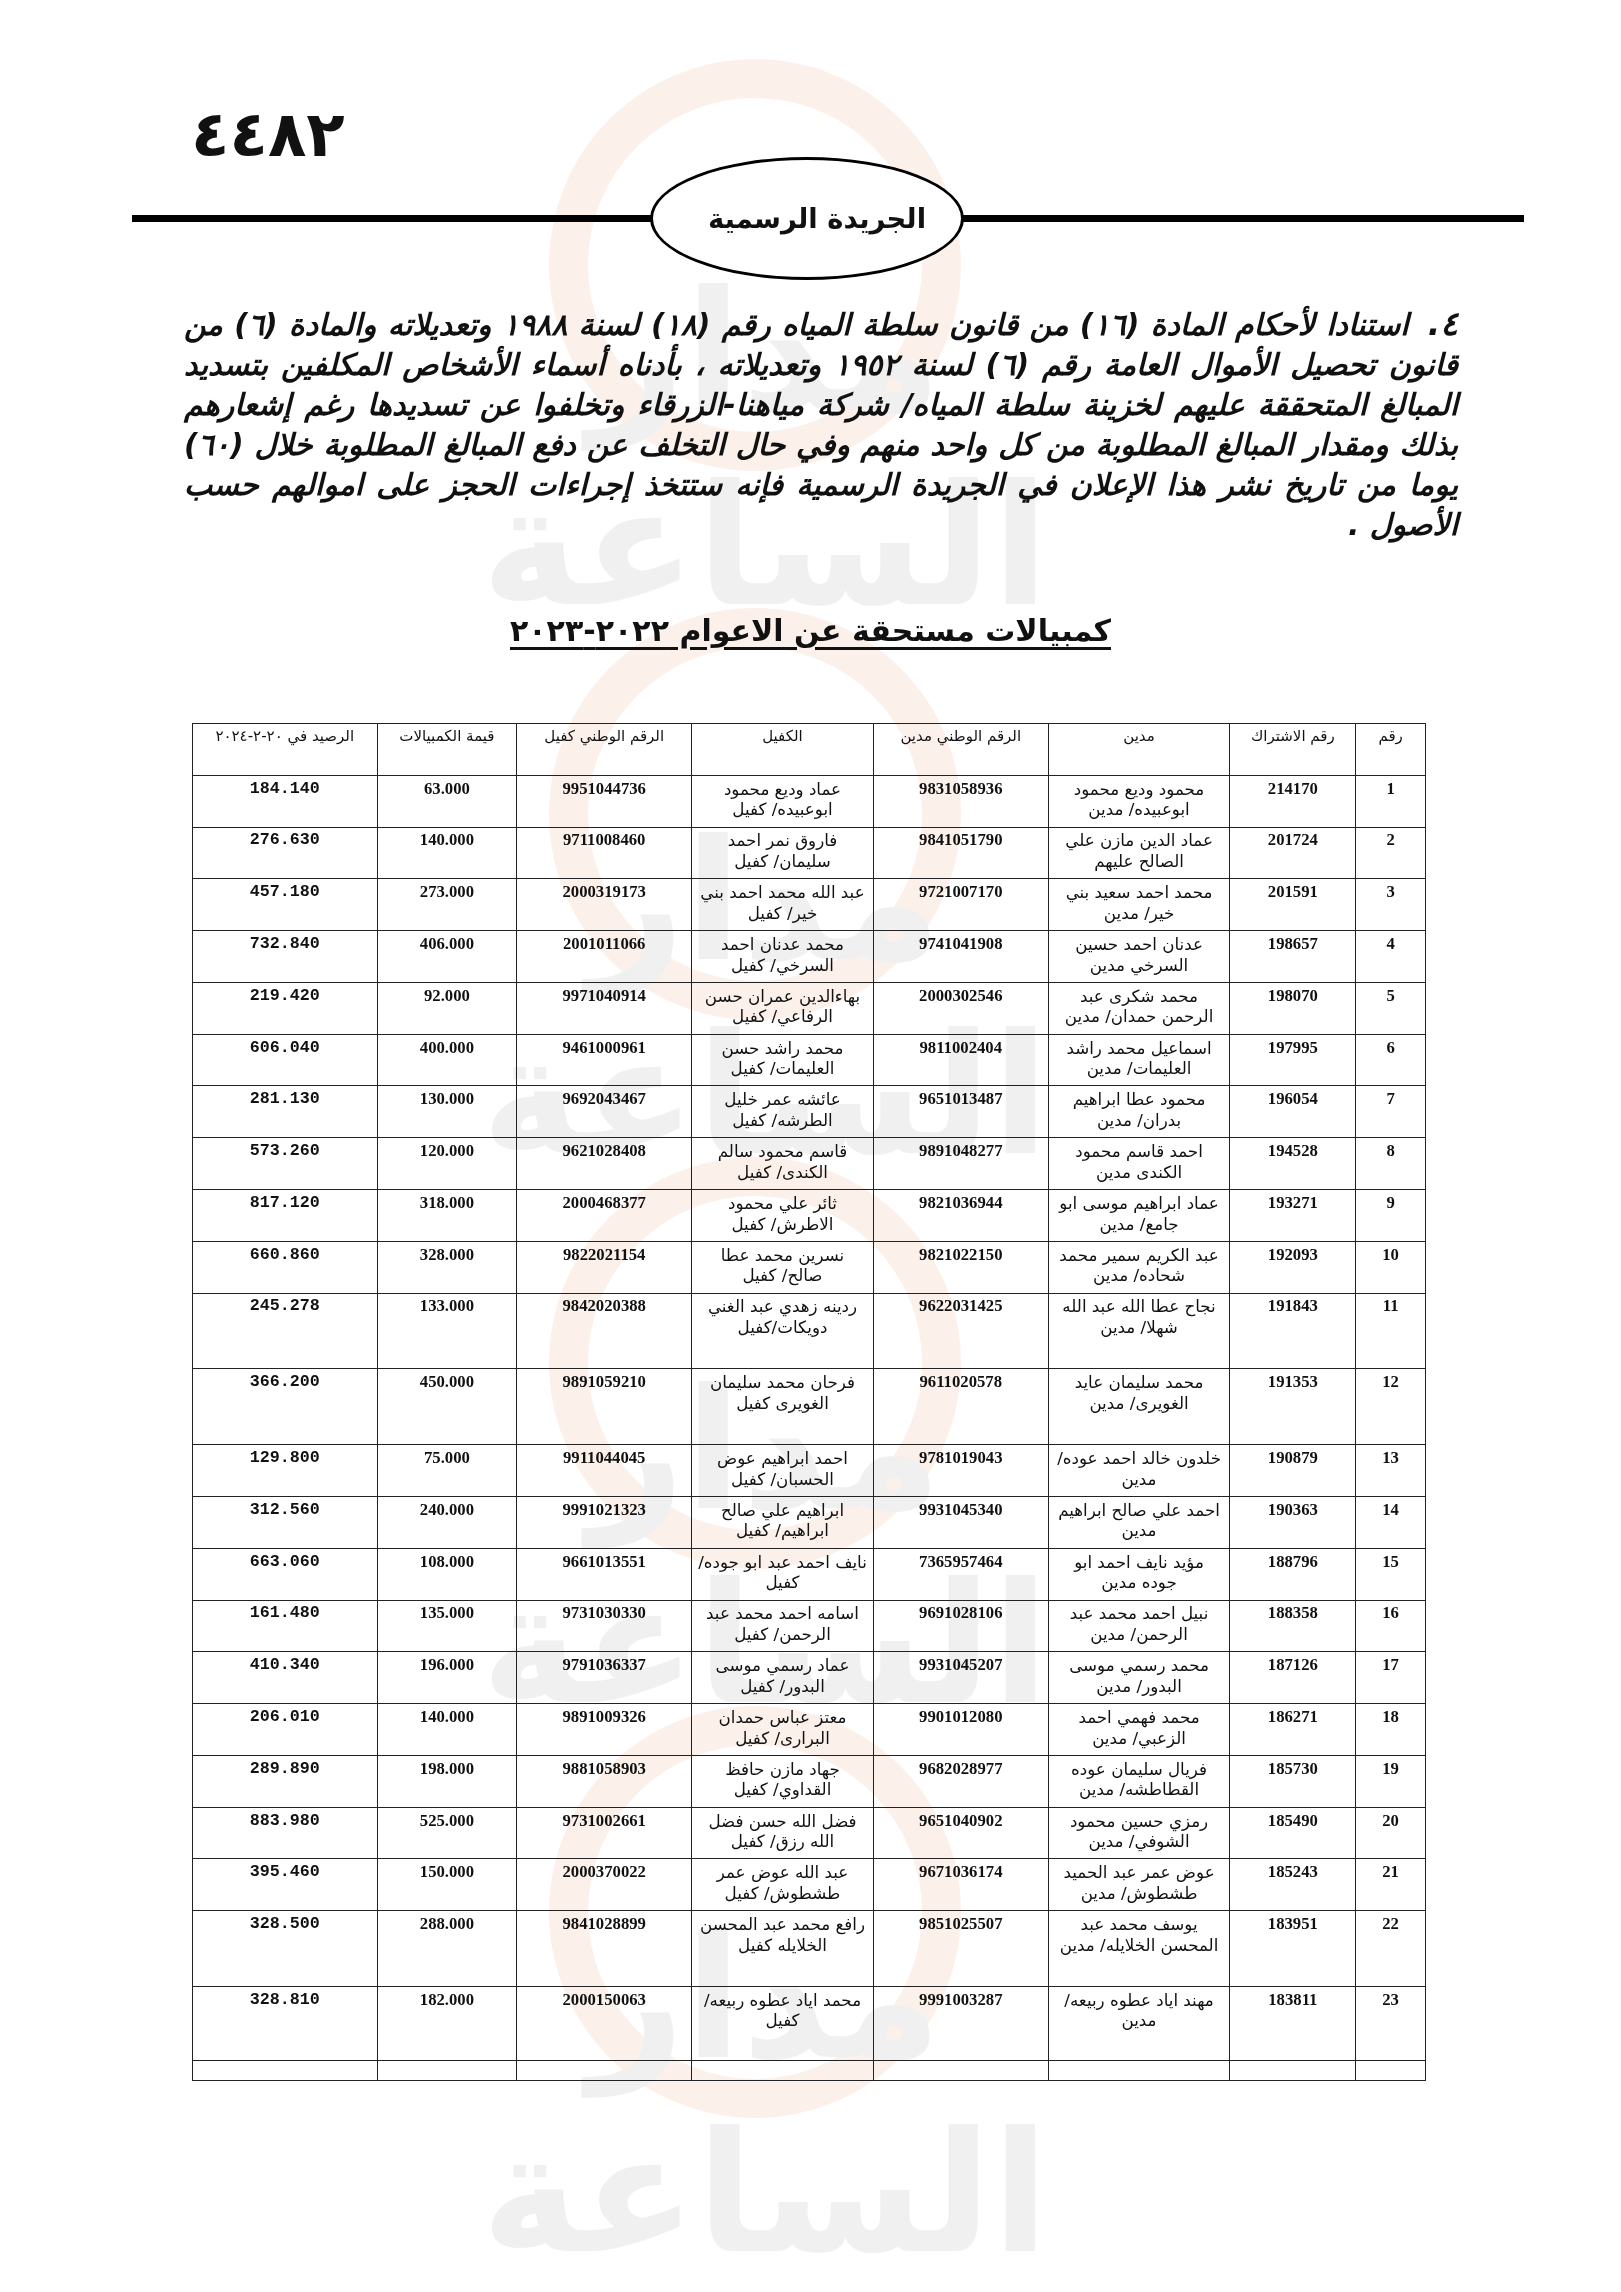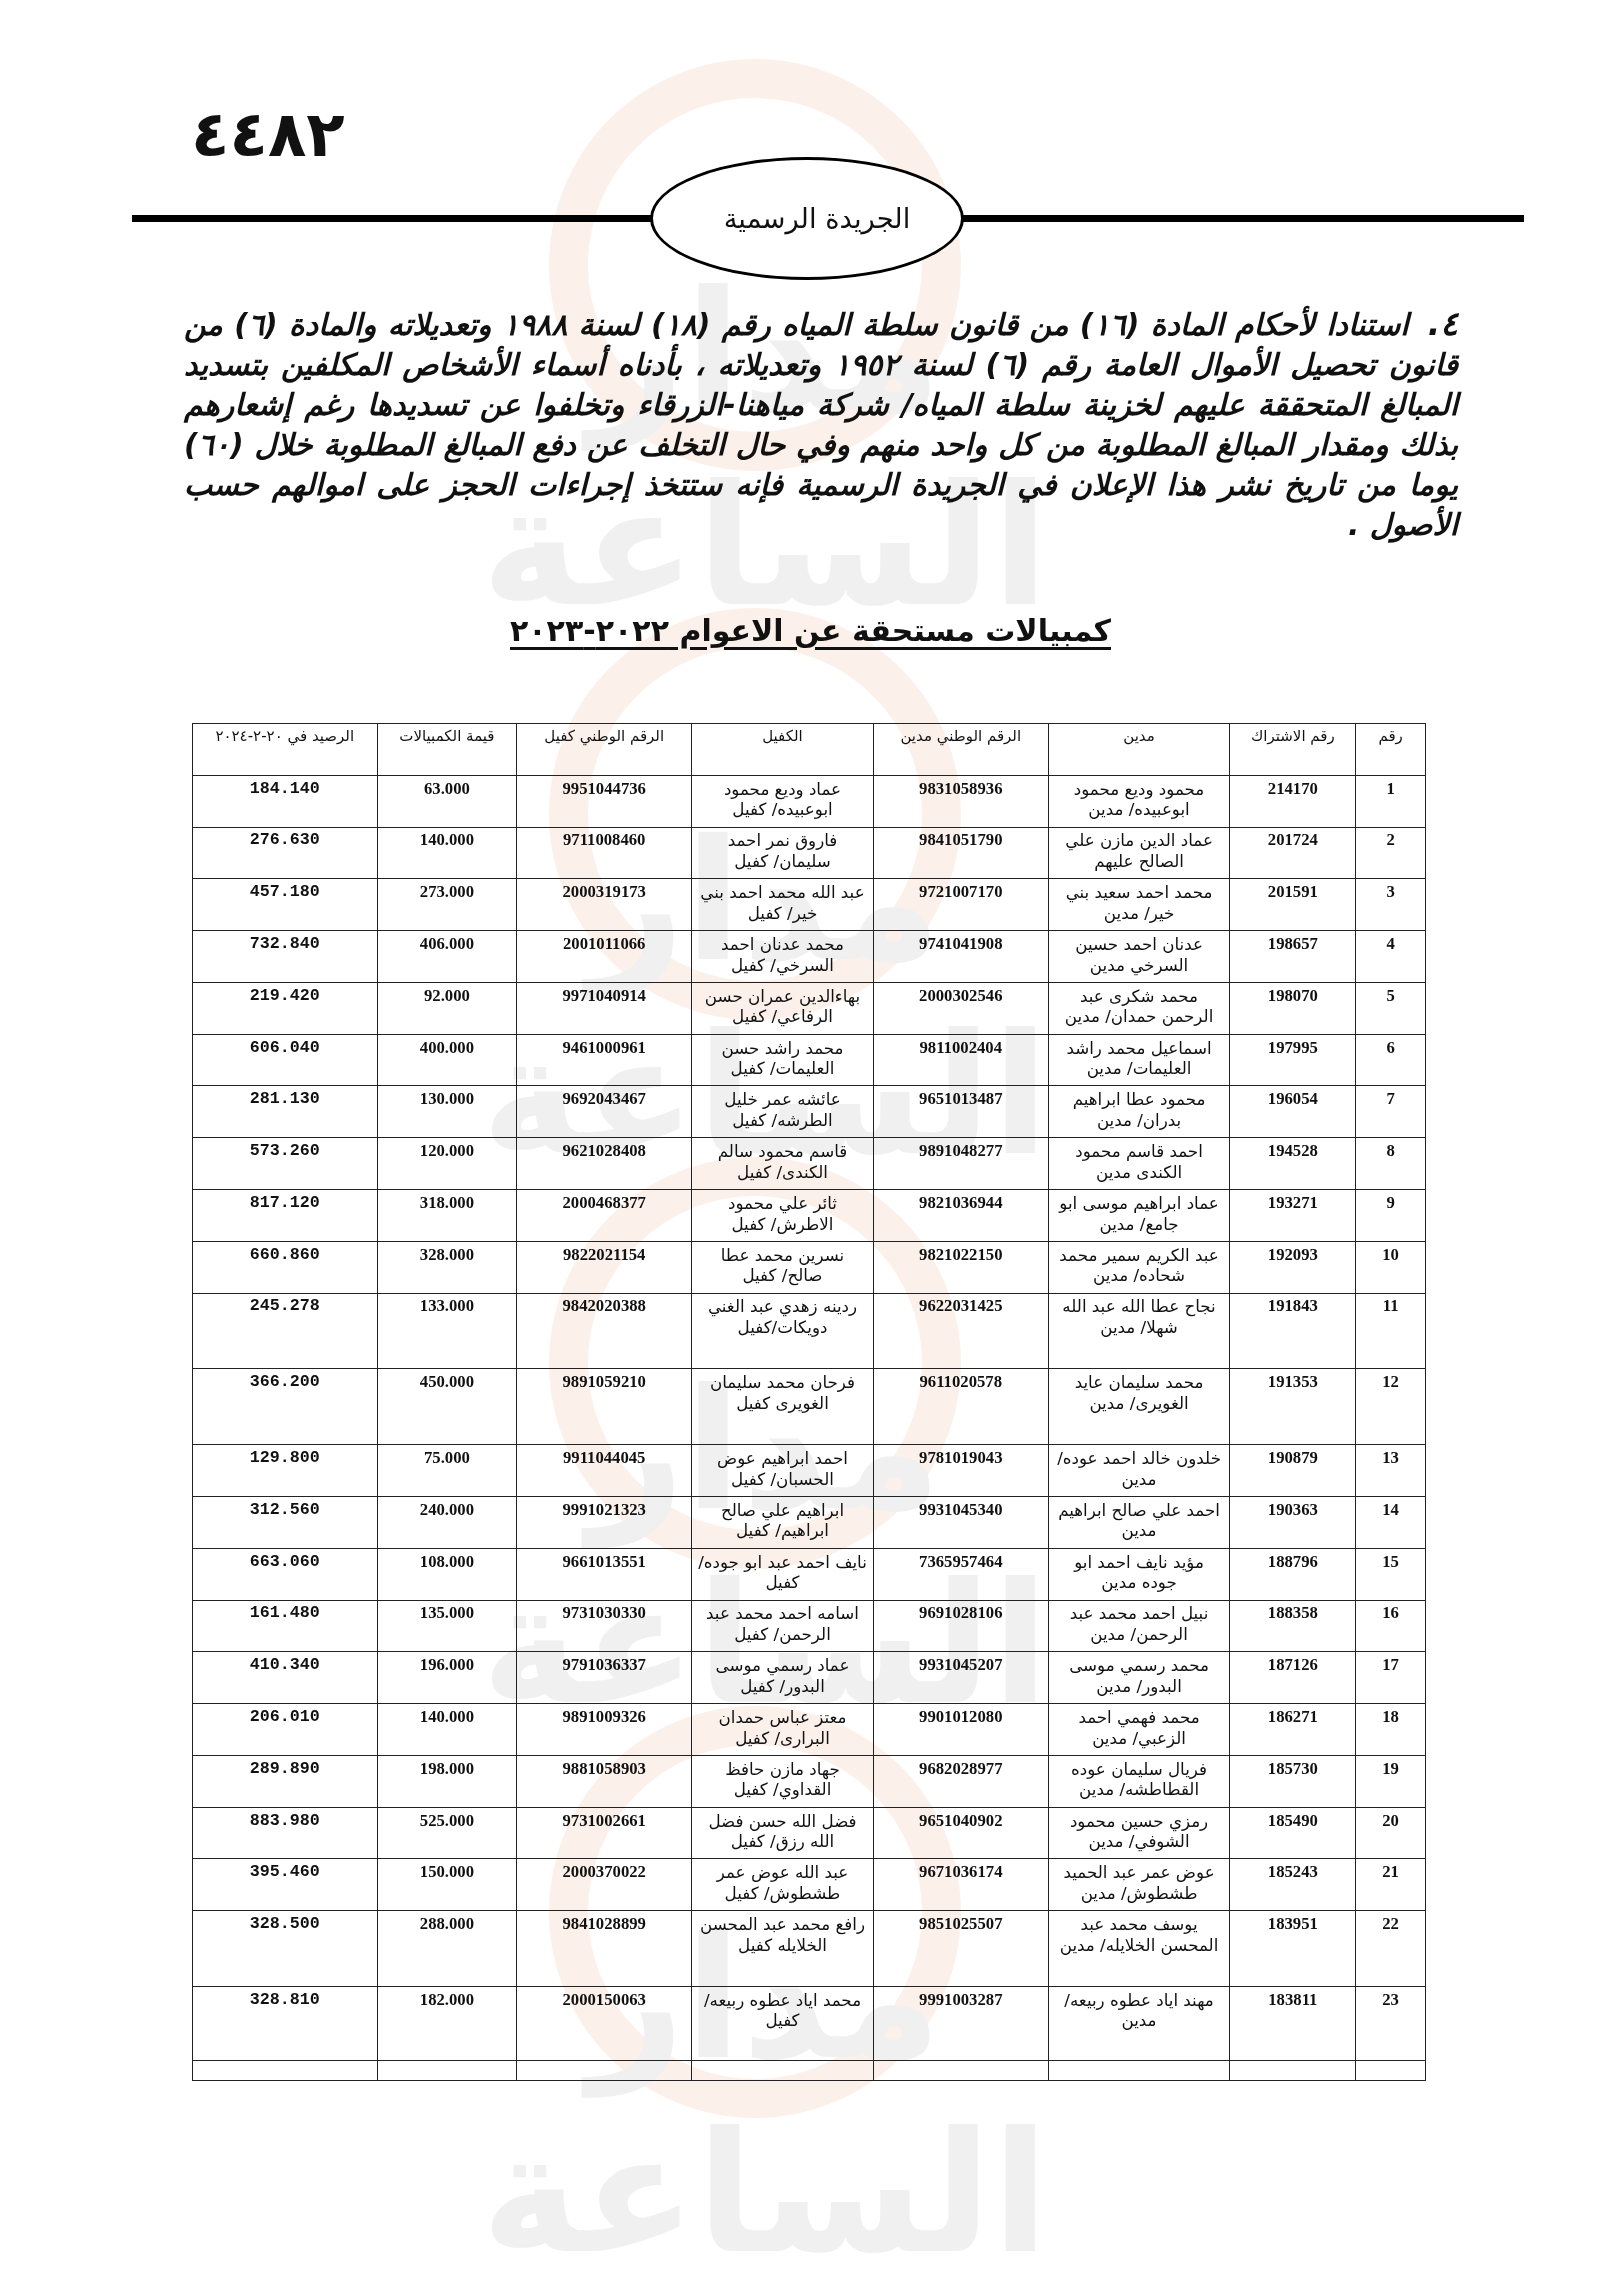--- a/index.html
+++ b/index.html
@@ -8,21 +8,21 @@
   .watermark { position:absolute; left:461px; top:59px; width:608px; height:2235px; pointer-events:none; opacity:0.10; }
   .wm-circle { position:absolute; left:88px; width:412px; height:412px; border-radius:50%;
                border:39px solid #e07a3a; box-sizing:border-box; }
   .wm-text { position:absolute; left:0; width:608px; text-align:center; font-size:167px; font-weight:bold; color:#777;
              font-family:"DejaVu Sans", sans-serif; }
   .page-number { position:absolute; left:191px; top:98px; font-size:63px; font-weight:bold; letter-spacing:5.9px;
                  font-family:"DejaVu Sans", sans-serif; }
   .header-line { position:absolute; left:132px; top:215px; width:1392px; height:6.9px; background:#000; }
   .header-oval { position:absolute; left:650px; top:157px; width:314px; height:123px; border:3.9px solid #000;
                  border-radius:50%; background:#fff; box-sizing:border-box; display:flex; align-items:center; justify-content:center; }
-  .header-oval span { font-size:27.4px; font-weight:normal; direction:rtl;margin-left:20px; }
+  .header-oval span { font-size:27.4px; font-weight:bold; direction:rtl;margin-left:20px; }
   .intro { position:absolute; left:184px; top:304px; width:1274px; direction:rtl; text-align:justify;
            font-size:30px; font-weight:bold; line-height:40px;font-style:italic; }
   .intro .num { font-size:33px; margin-left:7.8px; }
   .section-title { position:absolute; left:0; top:613px; width:1621px; text-align:center; direction:rtl;
                    font-size:30px; font-weight:bold; }
   .section-title span { text-decoration:underline; text-underline-offset:5.9px; }
   table.debts { position:absolute; left:192px; top:723px; width:1234px; border-collapse:collapse; direction:rtl;
                 font-family:"DejaVu Sans", sans-serif; }
   table.debts th, table.debts td { border:1.5px solid #222; vertical-align:top; padding:2.9px 5.9px; }
   table.debts th { font-size:15px; font-weight:normal; text-align:center; height:45px; }

